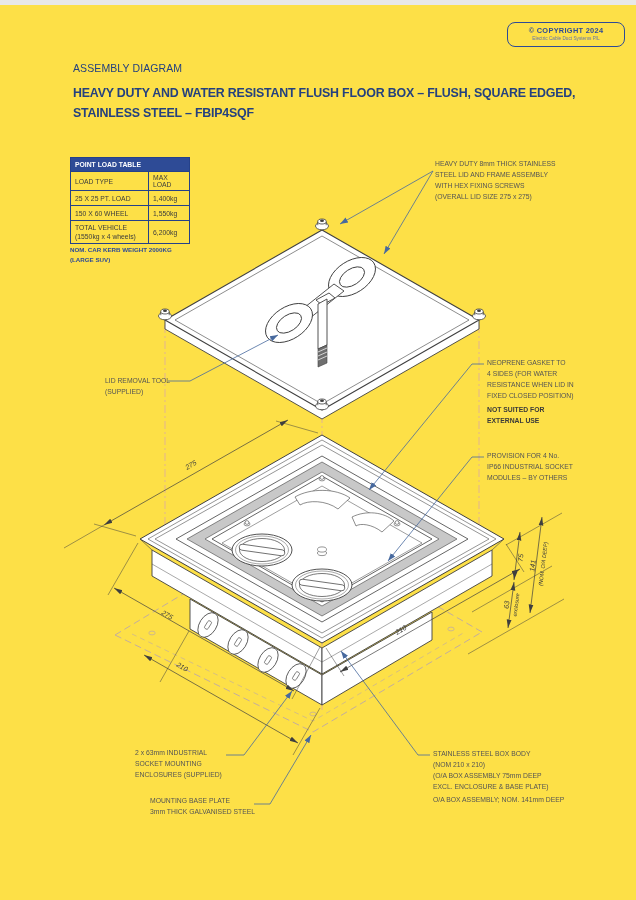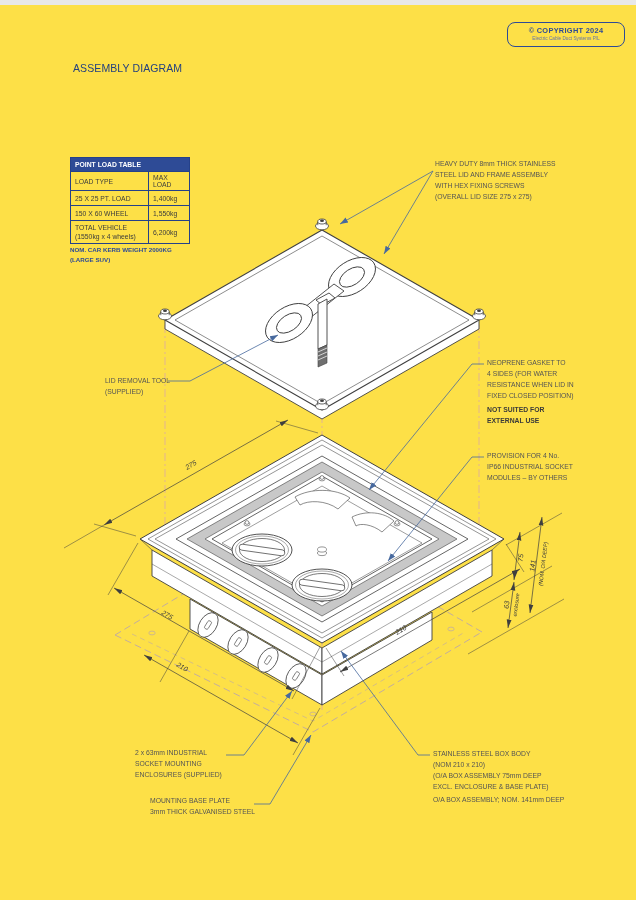--- a/index.html
+++ b/index.html
@@ -33,20 +33,22 @@
 <body>
 
 <div id="page">
 
   <div class="badge">
     <div class="l1">© COPYRIGHT 2024</div>
     <div class="l2">Electric Cable Duct Systems P/L</div>
   </div>
 
   <div class="eyebrow">ASSEMBLY DIAGRAM</div>
+  <div class="title">HEAVY DUTY AND WATER RESISTANT FLUSH FLOOR BOX – FLUSH, SQUARE EDGED,
+STAINLESS STEEL – FBIP4SQF</div>
 
   <table class="ptable">
     <colgroup>
         <col style="width:78px">
         <col style="width:41px">
       </colgroup>
     <thead>
       <tr>
           <th colspan="2" class="ttitle">POINT LOAD TABLE</th>
         </tr>

